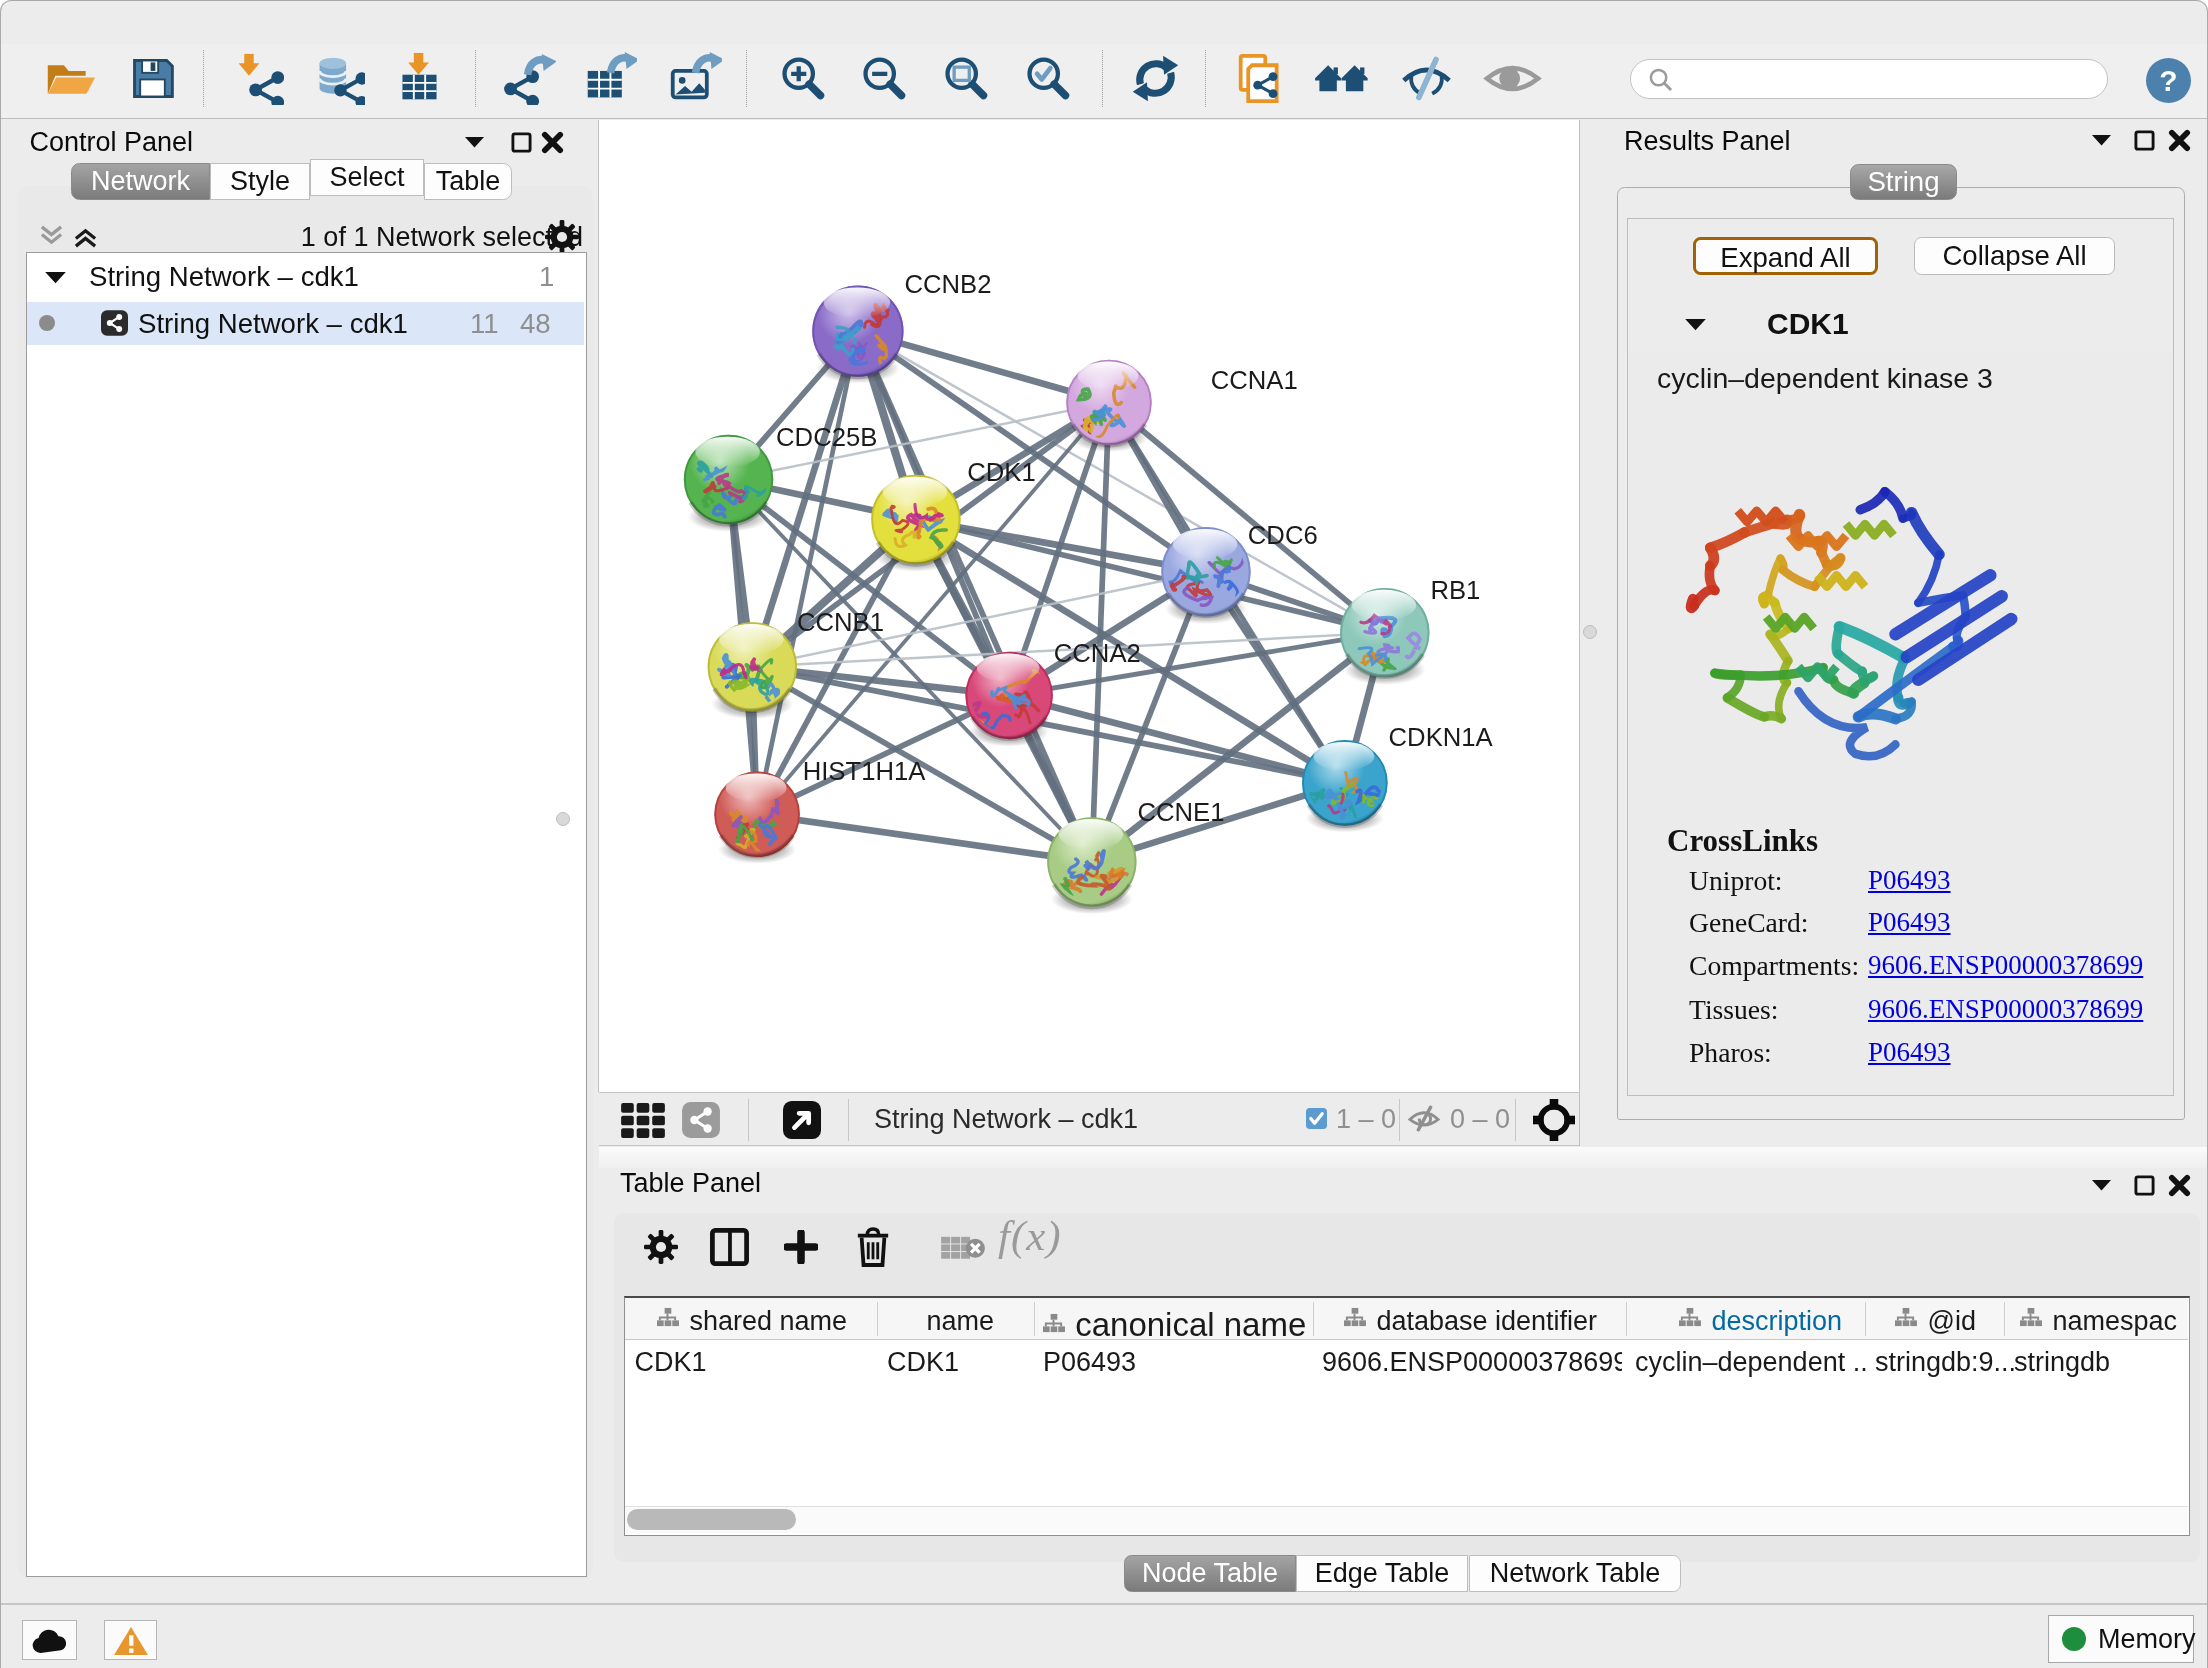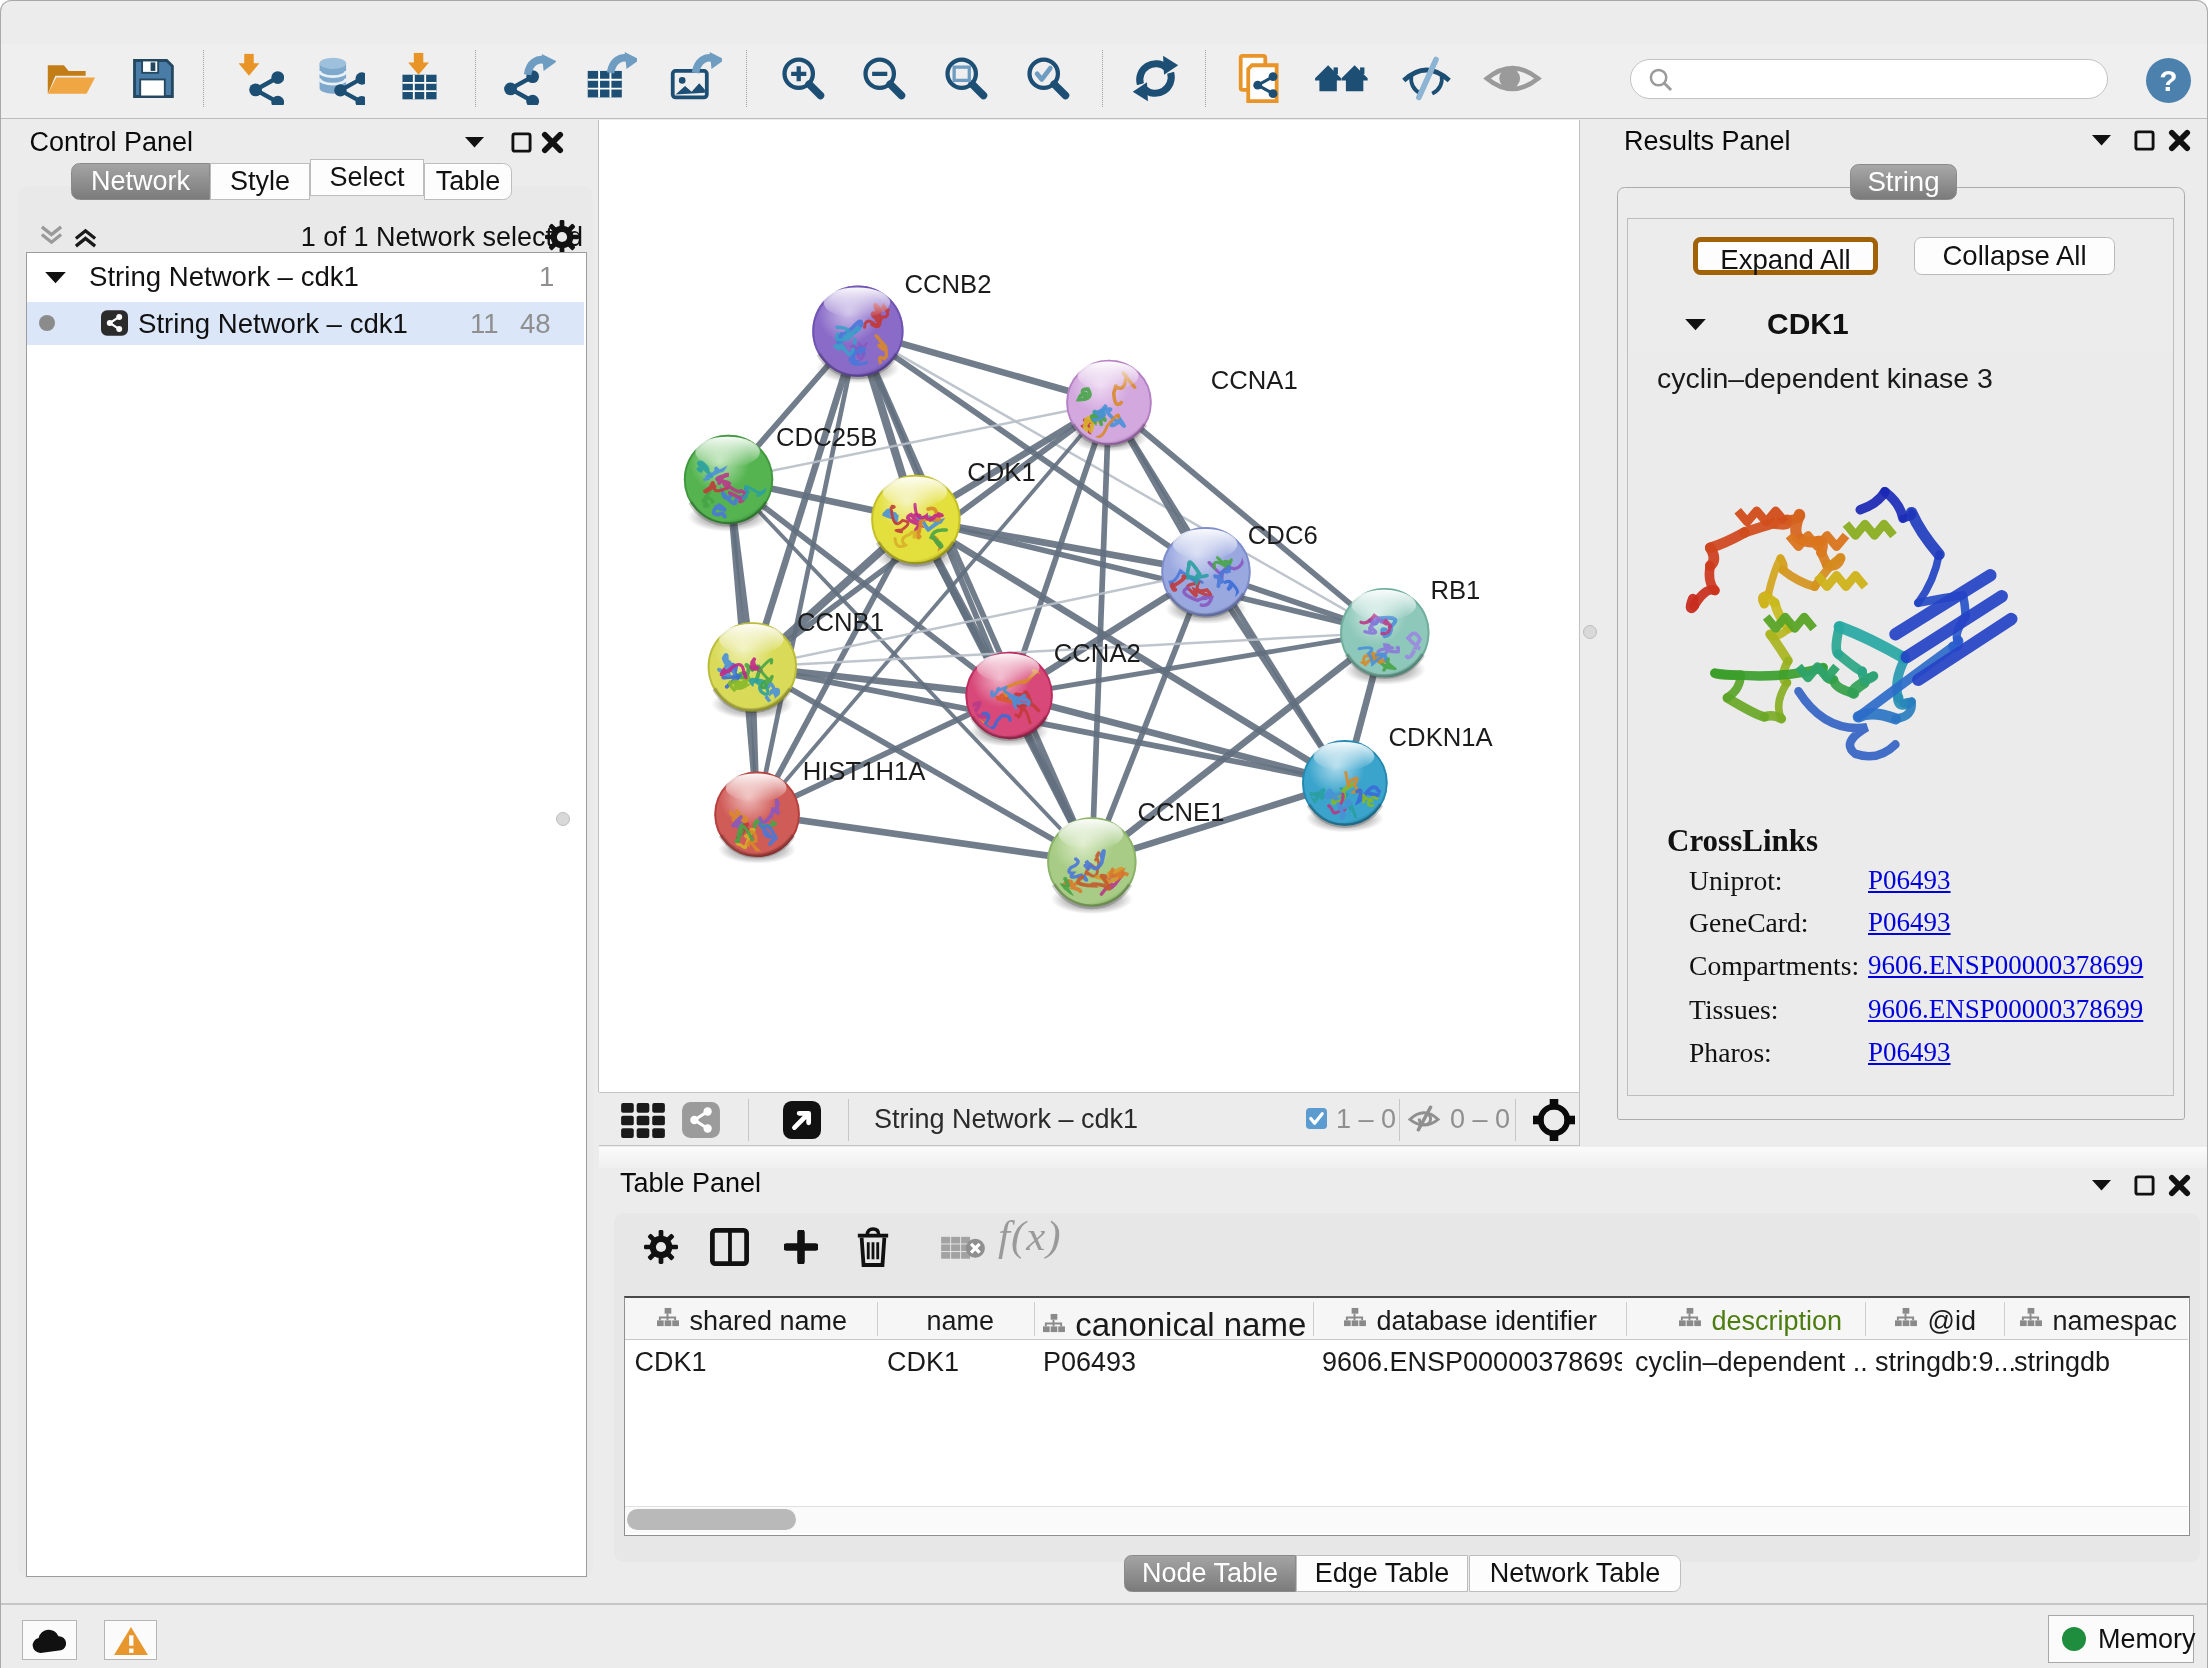--- a/index.html
+++ b/index.html
@@ -637,21 +637,21 @@
       </svg></div>
     <div class="abs" style="left:2133px;top:129px"><svg width="21" height="21" viewBox="0 0 22 22">
         <rect x="2" y="2" width="18" height="18" rx="2" fill="none" stroke="#111" stroke-width="3"></rect>
       </svg></div>
     <div class="abs" style="left:2167px;top:128px"><svg width="23" height="23" viewBox="0 0 24 24">
         <path d="M4 4 L20 20 M20 4 L4 20" stroke="#111" stroke-width="6" stroke-linecap="round"></path>
       </svg></div>
     <div class="abs" style="left:1616px;top:186px;width:568px;height:933px;background:#ececec;border:1px solid #ababab;border-radius:7.6px 7.6px 2.9px 2.9px"></div>
     <div class="abs" style="left:1849px;top:163px;width:107px;height:36px;background:linear-gradient(#a8a8a8,#7b7b7b);border:1px solid #8a8a8a;border-radius:8.6px;color:#fff;font-size:27.6px;text-align:center;line-height:34px">String</div>
     <div class="abs" style="left:1626px;top:217px;width:547px;height:78px;border:1px solid #bdbdbd;background:#ececec"></div>
-    <div class="abs" style="left:1692px;top:236px;width:185px;height:38px;background:#fdfdfd;border:5px solid #a16207;border-radius:7.6px;font-size:27.6px;text-align:center;line-height:36px">Expand All</div>
+    <div class="abs" style="left:1692px;top:236px;width:185px;height:38px;background:#fdfdfd;border:3px solid #a16207;border-radius:7.6px;font-size:27.6px;text-align:center;line-height:36px">Expand All</div>
     <div class="abs" style="left:1913px;top:236px;width:201px;height:38px;background:#fdfdfd;border:1px solid #b9b9b9;border-radius:7.6px;font-size:27.6px;text-align:center;line-height:36px">Collapse All</div>
     <div class="abs" style="left:1626px;top:294px;width:547px;height:57px;border:1px solid #bdbdbd;border-top:none;background:#ececec"></div>
     <div class="abs" style="left:1683px;top:316px"><svg width="23" height="15" viewBox="0 0 24 16">
         <path d="M1 2 h22 l-11 12 z" fill="#111"></path>
       </svg></div>
     <div class="abs" style="left:1766px;top:306px;font-size:30px;font-weight:700">CDK1</div>
     <div class="abs" style="left:1626px;top:350px;width:547px;height:745px;border:1px solid #bdbdbd;border-top:none;background:#ebebeb"></div>
     <div class="abs" style="left:1656px;top:361px;font-size:28.5px;color:#1a1a1a">cyclin–dependent kinase 3</div>
     <svg width="380" height="323" style="position:absolute;left:1655px;top:447px" viewBox="0 0 400 340">
       <path d="M39 159 Q34 173 40 166" fill="none" stroke="rgb(200,38,28)" stroke-width="11" stroke-linecap="round" opacity="0.92"></path>
@@ -798,21 +798,21 @@
           </svg></span>canonical name</div>
       <div class="abs" style="left:688px;top:3.8px;height:34px;border-left:1px solid #cdcdcd"></div>
       <div class="abs" style="left:688px;top:5.7px;width:313px;text-align:center;font-size:27px;color:#1a1a1a;white-space:nowrap;overflow:hidden"><span style="vertical-align:1.9px;margin-right:9.5px"><svg width="25" height="21" viewBox="0 0 26 22">
             <rect x="10" y="1" width="7" height="6" fill="#8a8a8a"></rect>
             <rect x="2" y="14" width="7" height="6" fill="#8a8a8a"></rect>
             <rect x="10" y="14" width="7" height="6" fill="#8a8a8a"></rect>
             <rect x="18" y="14" width="7" height="6" fill="#8a8a8a"></rect>
             <path d="M13 7 v4 M5 14 v-3 h16 v3 M13 11 v3" stroke="#8a8a8a" stroke-width="2" fill="none"></path>
           </svg></span>database identifier</div>
       <div class="abs" style="left:1001px;top:3.8px;height:34px;border-left:1px solid #cdcdcd"></div>
-      <div class="abs" style="left:1001px;top:5.7px;width:267px;text-align:center;font-size:27px;color:#4d7c0f;white-space:nowrap;overflow:hidden"><span style="vertical-align:1.9px;margin-right:9.5px"><svg width="25" height="21" viewBox="0 0 26 22">
+      <div class="abs" style="left:1001px;top:5.7px;width:267px;text-align:center;font-size:27px;color:#0369a1;white-space:nowrap;overflow:hidden"><span style="vertical-align:1.9px;margin-right:9.5px"><svg width="25" height="21" viewBox="0 0 26 22">
             <rect x="10" y="1" width="7" height="6" fill="#8a8a8a"></rect>
             <rect x="2" y="14" width="7" height="6" fill="#8a8a8a"></rect>
             <rect x="10" y="14" width="7" height="6" fill="#8a8a8a"></rect>
             <rect x="18" y="14" width="7" height="6" fill="#8a8a8a"></rect>
             <path d="M13 7 v4 M5 14 v-3 h16 v3 M13 11 v3" stroke="#8a8a8a" stroke-width="2" fill="none"></path>
           </svg></span>description</div>
       <div class="abs" style="left:1240px;top:3.8px;height:34px;border-left:1px solid #cdcdcd"></div>
       <div class="abs" style="left:1240px;top:5.7px;width:139px;text-align:center;font-size:27px;color:#1a1a1a;white-space:nowrap;overflow:hidden"><span style="vertical-align:1.9px;margin-right:9.5px"><svg width="25" height="21" viewBox="0 0 26 22">
             <rect x="10" y="1" width="7" height="6" fill="#8a8a8a"></rect>
             <rect x="2" y="14" width="7" height="6" fill="#8a8a8a"></rect>

